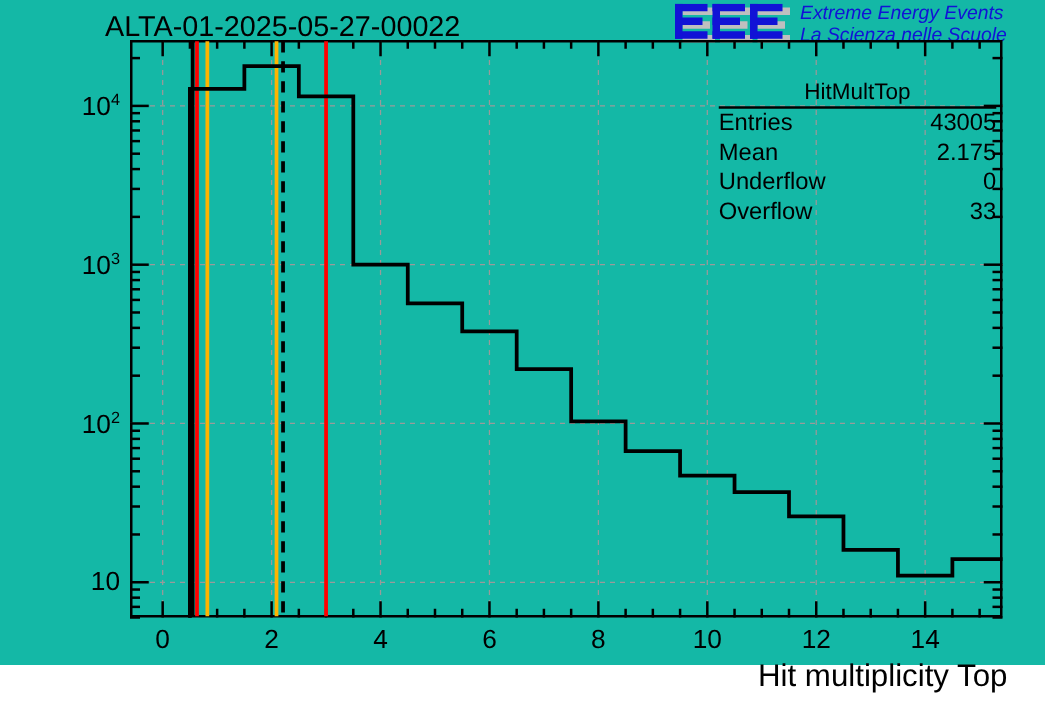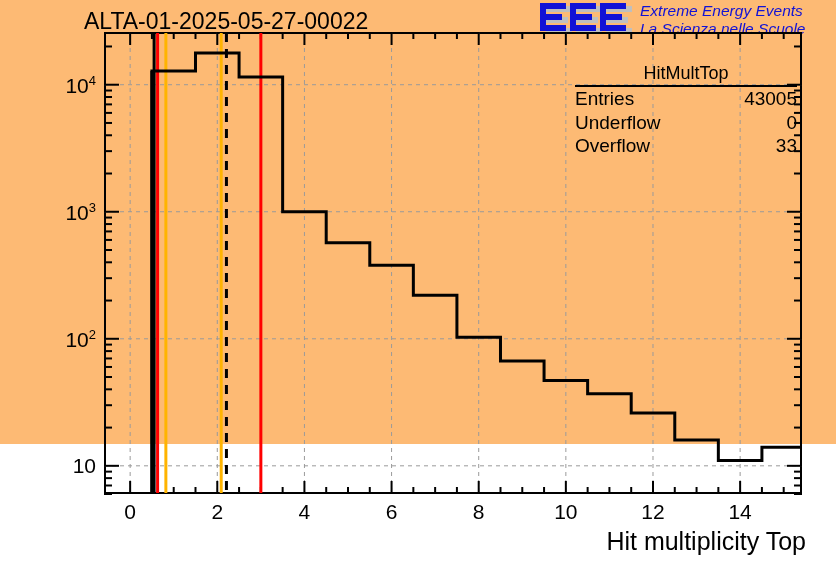--- a/index.html
+++ b/index.html
@@ -1,18 +1,18 @@
 <!DOCTYPE html>
 <html><head>
 <meta charset="utf-8">
 <style>
   html,body{margin:0;padding:0;background:#ffffff;}
   body{width:836px;height:572px;overflow:hidden;
        font-family:"Liberation Sans","DejaVu Sans",sans-serif;}
-  #root{position:relative;width:836px;height:444px;background:#fdba74;}
+  #root{position:relative;width:836px;height:532px;background:#14b8a6;}
 
   
   .plot-title{
     position:absolute;left:84px;top:8px;
     font-size:23px;color:#000;letter-spacing:0px;white-space:nowrap;
   }
 
   
   .logo{position:absolute;left:540px;top:2px;width:292px;height:40px;}
   .logo .eee-mark{position:absolute;left:0;top:1px;width:92px;height:34px;}
@@ -281,20 +281,24 @@
   <div class="xaxis-title">Hit multiplicity Top</div>
 
   <div class="statsbox">
     <div class="stats-title">HitMultTop</div>
     <div id="statsrows">
         <div class="stats-row">
           <span>Entries</span>
           <span>43005</span>
         </div>
         <div class="stats-row">
+          <span>Mean</span>
+          <span>2.175</span>
+        </div>
+        <div class="stats-row">
           <span>Underflow</span>
           <span>0</span>
         </div>
         <div class="stats-row">
           <span>Overflow</span>
           <span>33</span>
         </div>
       </div>
   </div>
 

